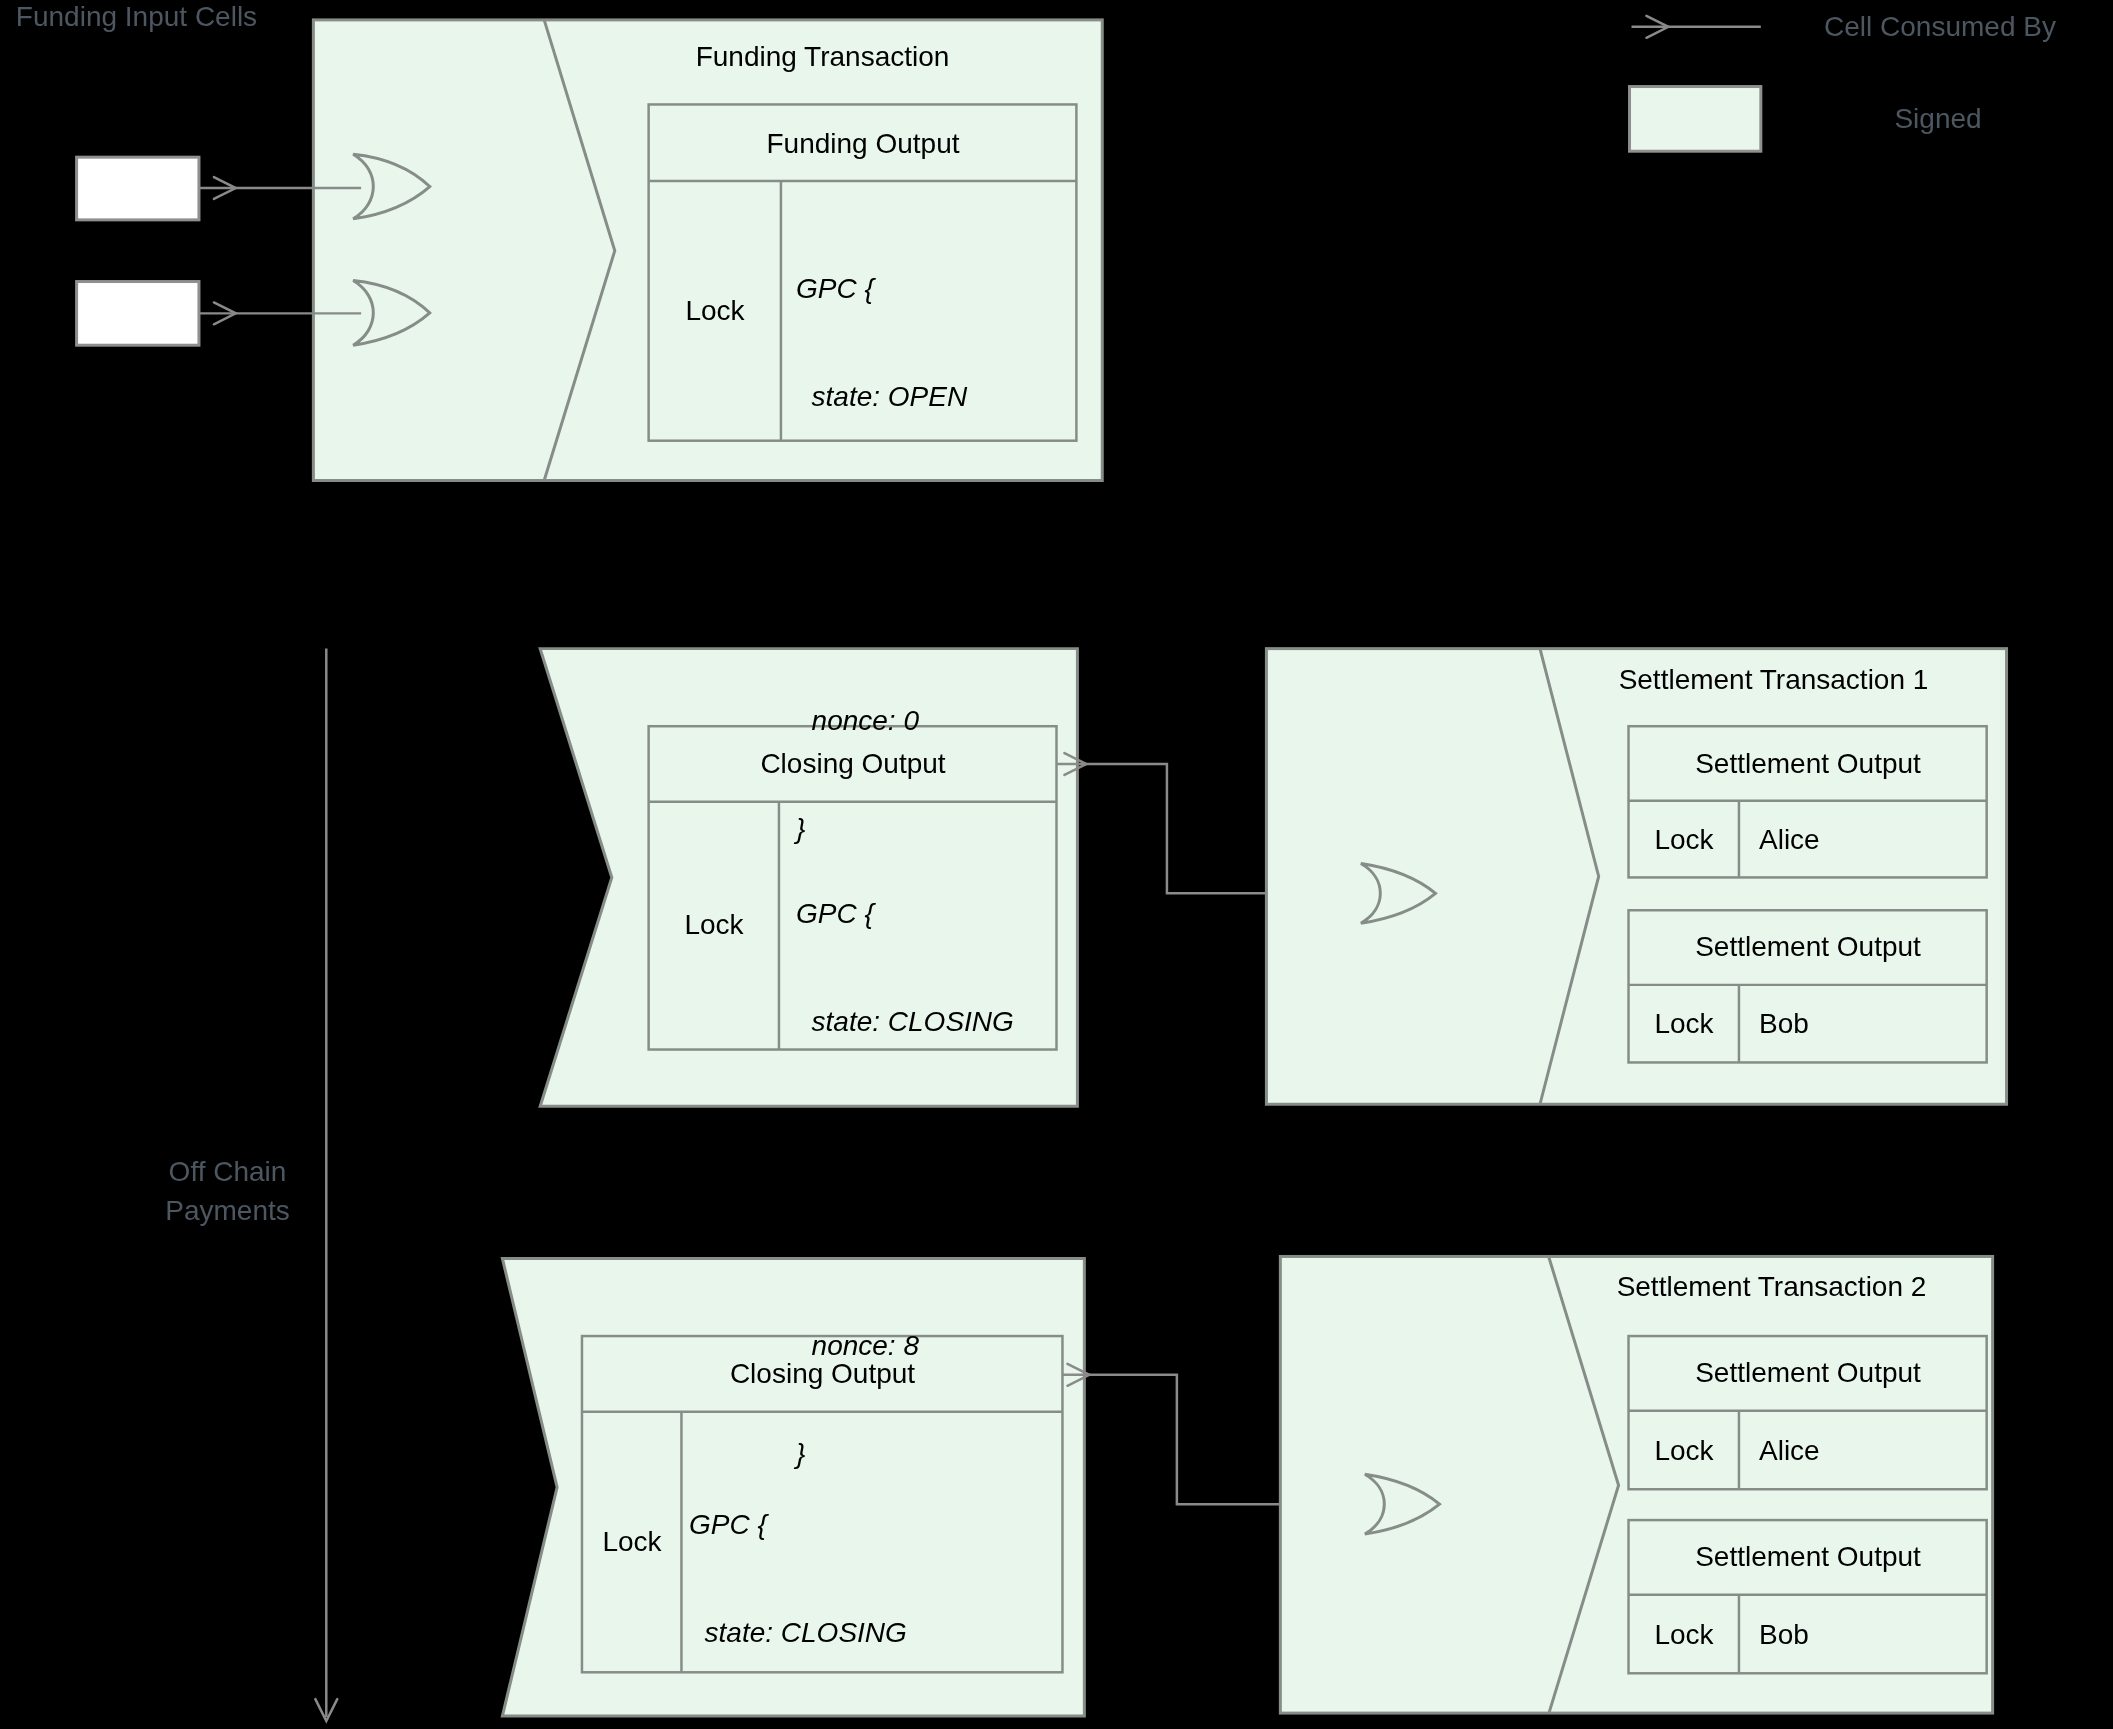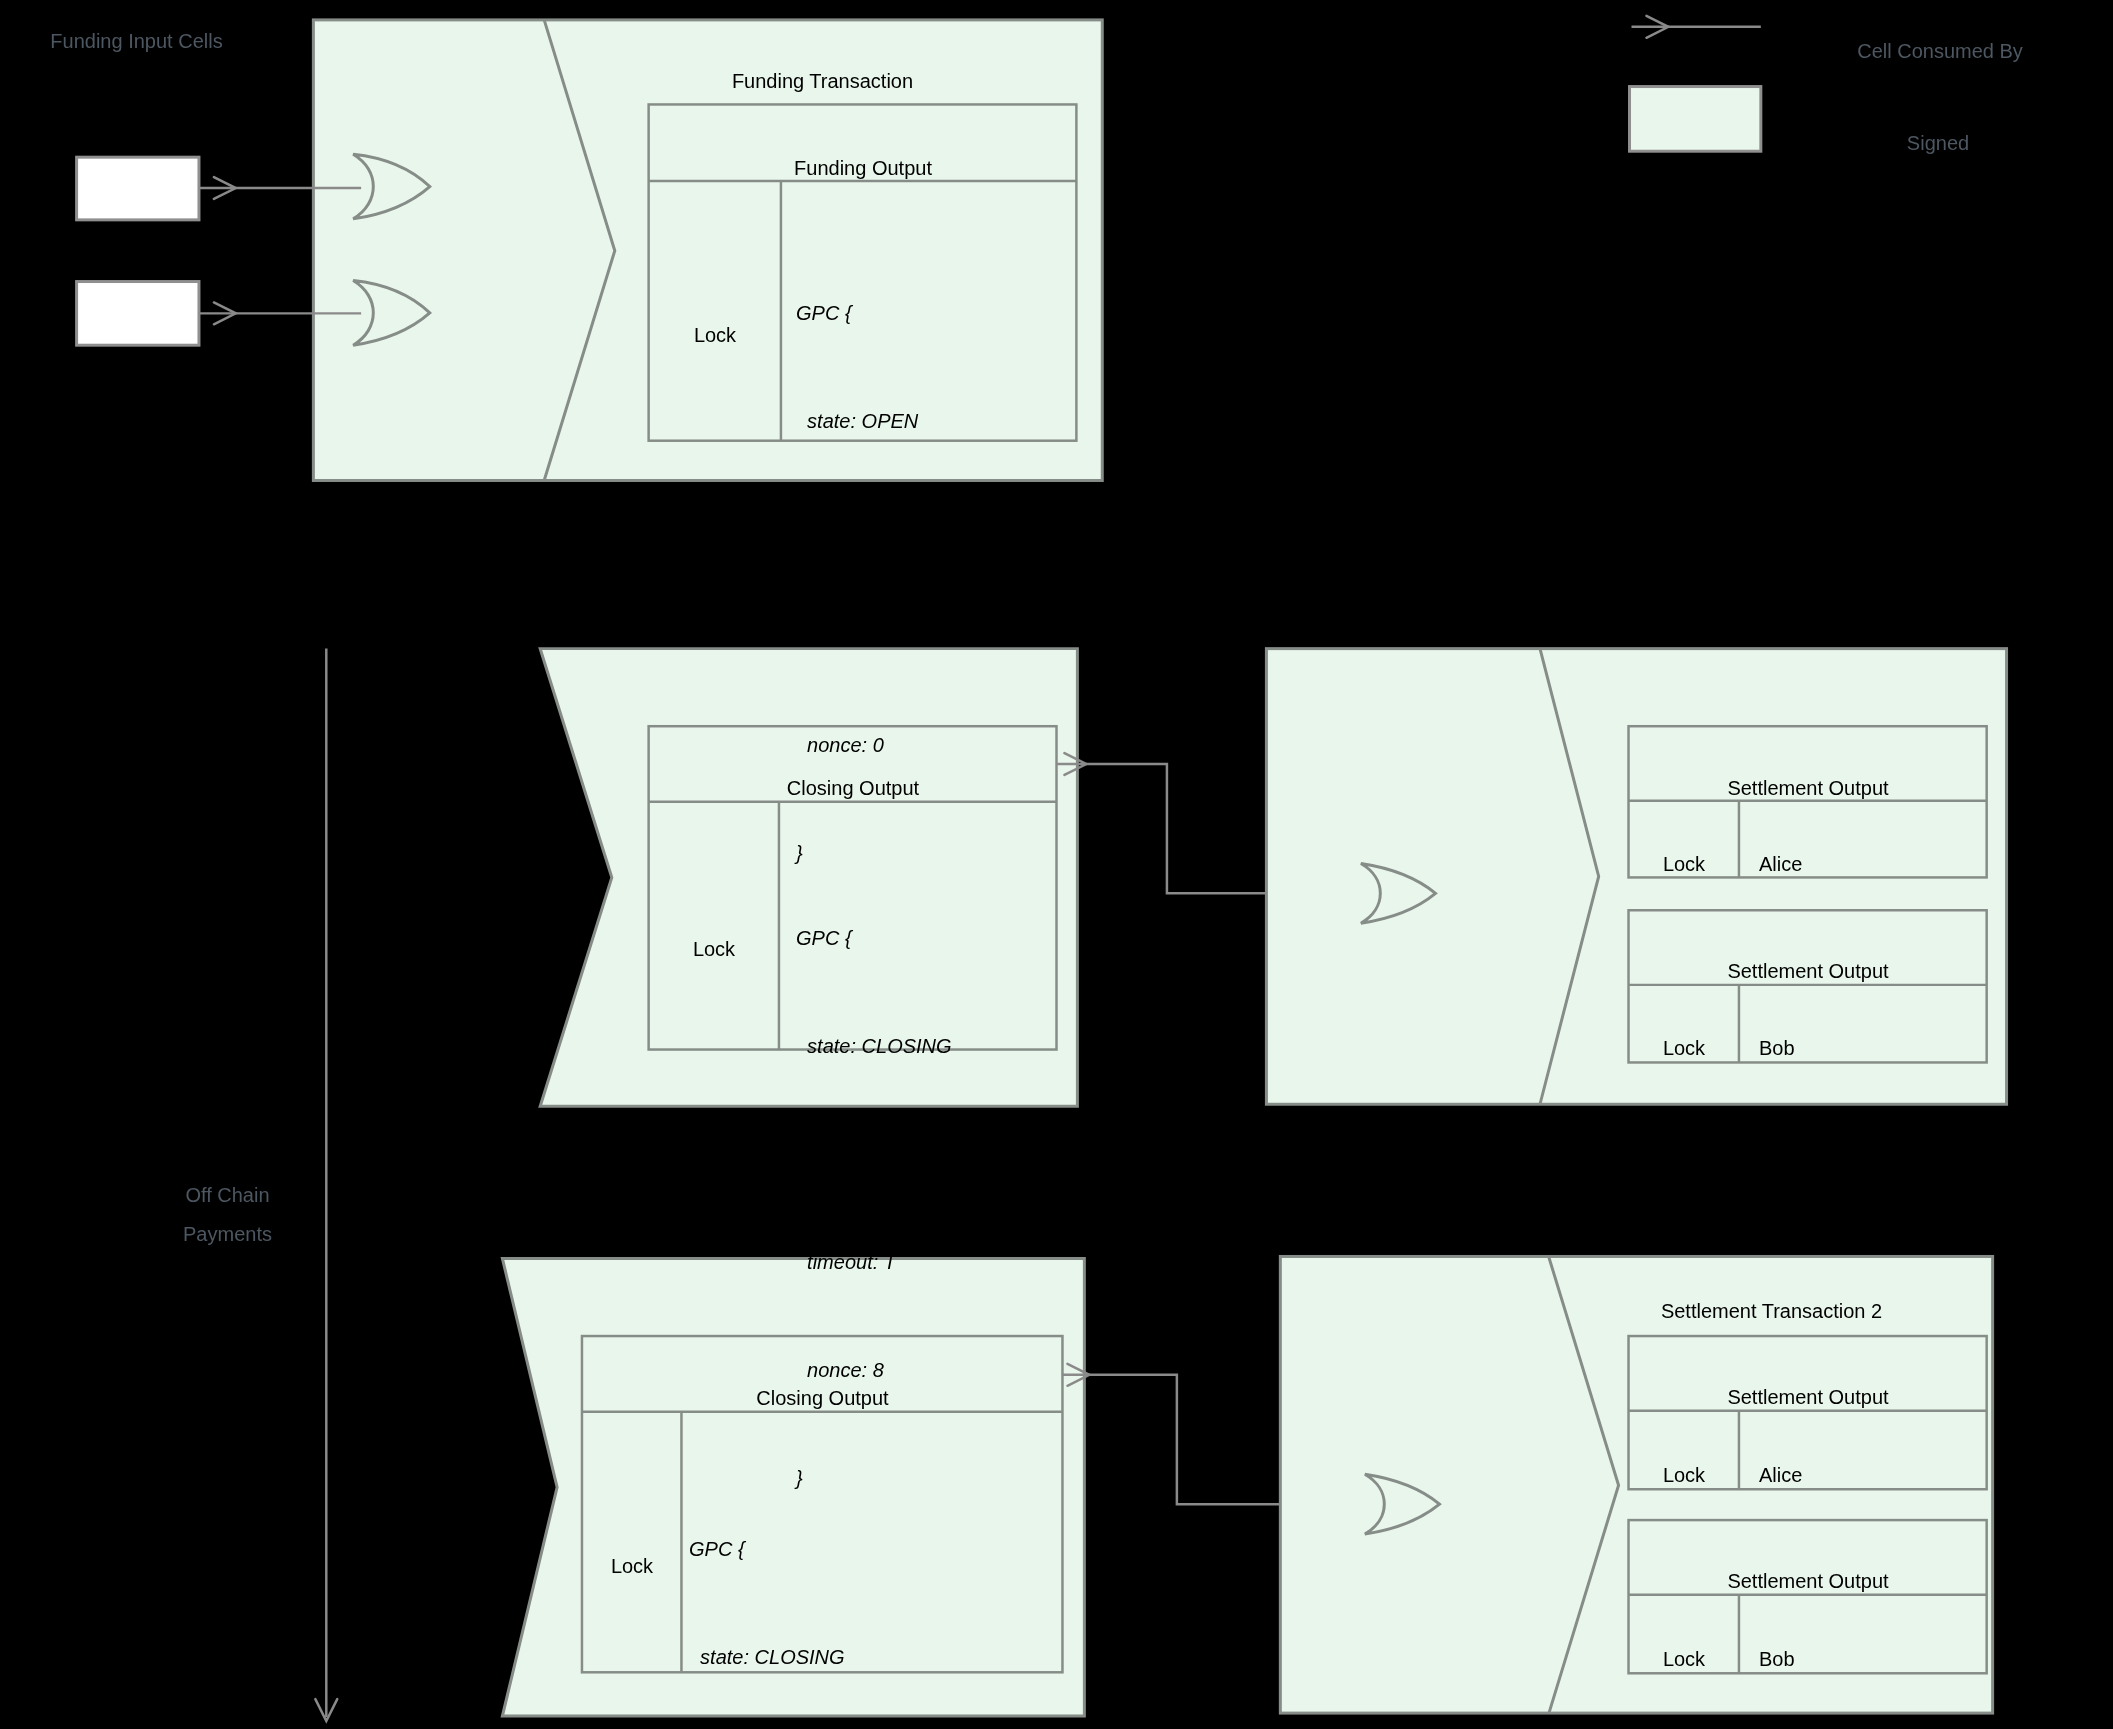--- a/index.html
+++ b/index.html
@@ -1,19 +1,19 @@
 <!DOCTYPE html>
 <html><head>
 <meta charset="utf-8">
 <style>
   html,body{margin:0;padding:0;background:#000;}
   #stage{position:relative;width:2113px;height:1729px;background:#000;overflow:hidden;
          font-family:"Liberation Sans","DejaVu Sans",sans-serif;}
   #shapes{position:absolute;left:0;top:0;}
-  .t{position:absolute;font-size:20px;line-height:34px;color:#000;white-space:pre;margin-top:24px;}
+  .t{position:absolute;font-size:28px;line-height:34px;color:#000;white-space:pre;}
   .ctr{text-align:center;}
   .gray{color:#4d5761;}
   .gpc{line-height:36px;font-style:italic;}
 </style>
 </head>
 <body>
 
 <div id="stage">
 
   <svg id="shapes" width="2113" height="1729" viewBox="0 0 2124 1738">
@@ -103,20 +103,21 @@
   <div class="t ctr" style="left:649px;top:908px;width:130px">Lock</div>
   <div class="t gpc" style="left:796px;top:824px">
     <div>GPC {</div>
     <div>  state: CLOSING</div>
     <div>  keys: Alice, Bob</div>
     <div>  timeout: T</div>
     <div>  nonce: 8</div>
     <div>}</div>
   </div>
 
+  <div class="t ctr" style="left:1475px;top:663px;width:597px">Settlement Transaction 1</div>
   <div class="t ctr" style="left:1629px;top:747px;width:358px">Settlement Output</div>
   <div class="t ctr" style="left:1629px;top:823px;width:110px">Lock</div>
   <div class="t" style="left:1759px;top:823px">Alice</div>
   <div class="t ctr" style="left:1629px;top:930px;width:358px">Settlement Output</div>
   <div class="t ctr" style="left:1629px;top:1007px;width:110px">Lock</div>
   <div class="t" style="left:1759px;top:1007px">Bob</div>
 
   <div class="t ctr" style="left:582px;top:1357px;width:481px">Closing Output</div>
   <div class="t ctr" style="left:582px;top:1525px;width:100px">Lock</div>
   <div class="t gpc" style="left:689px;top:1435px">

